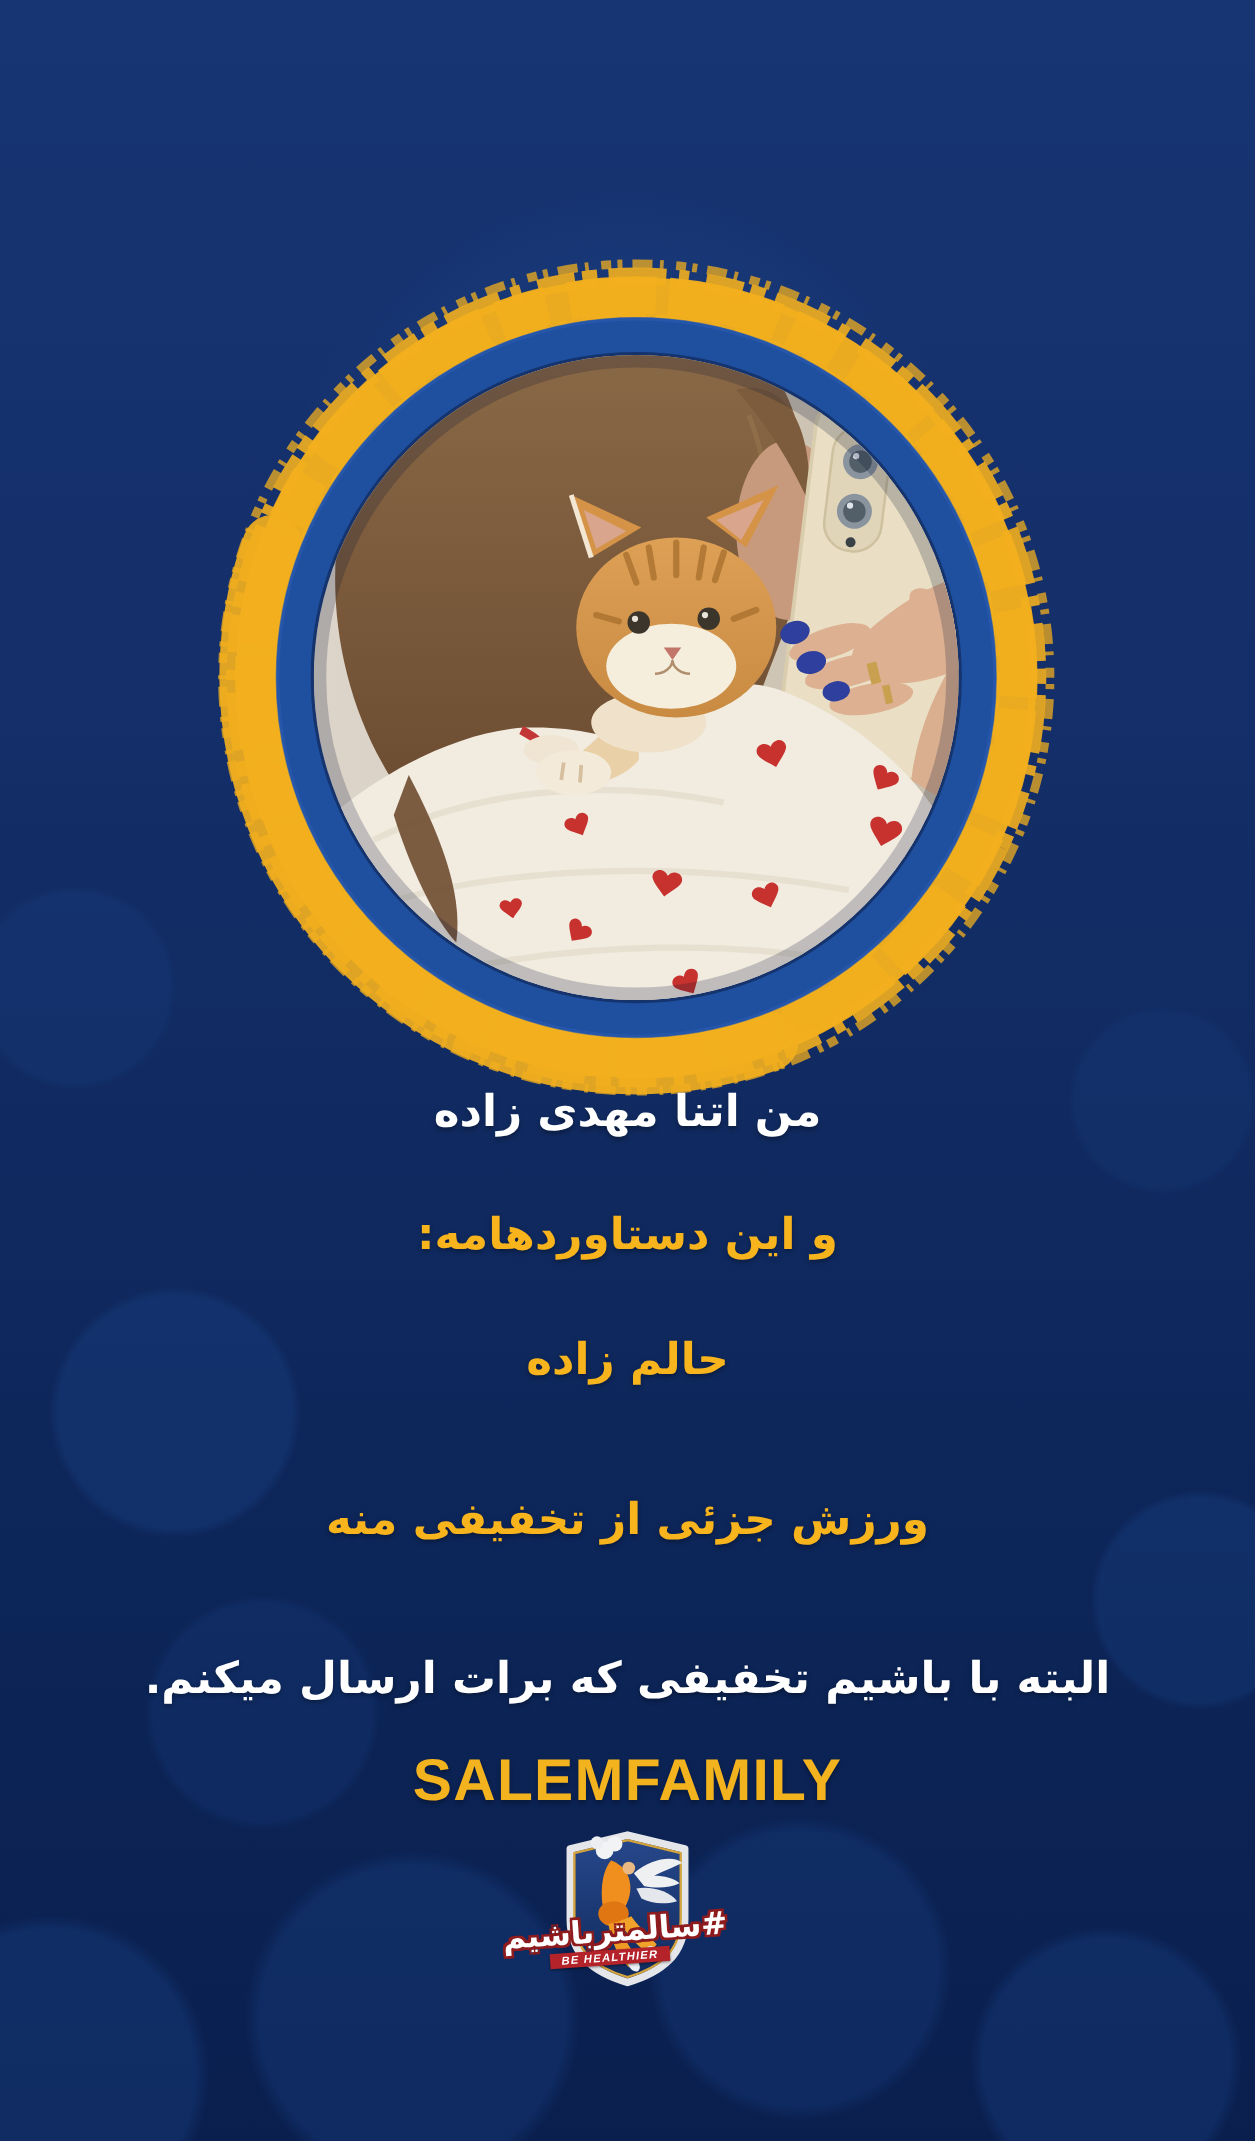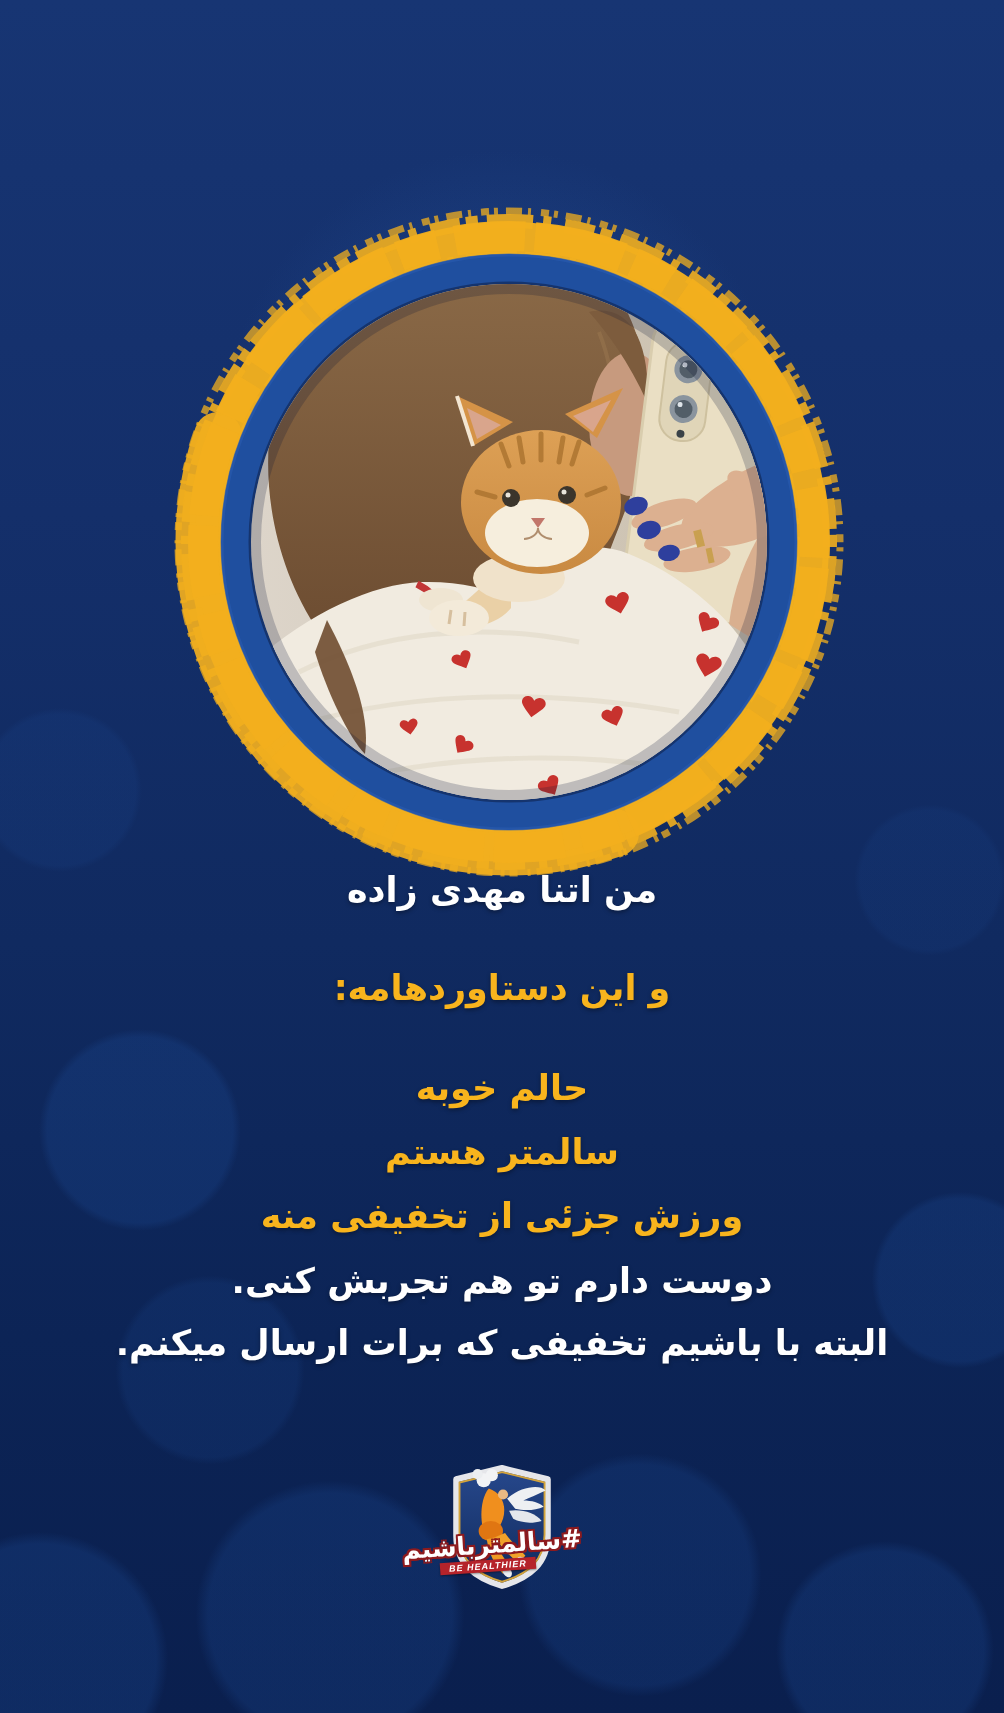--- a/index.html
+++ b/index.html
@@ -181,27 +181,26 @@
         <path d="M379 336 C379 342 372 347 365 347 M379 336 C379 342 386 347 393 347" stroke="#b08e6e" stroke-width="2" fill="none"></path>
       </g>
 
       <circle cx="350" cy="350" r="254" fill="none" stroke="rgba(15,25,55,.22)" stroke-width="12"></circle>
     </g>
   </svg>
 
   <div class="line white" style="top:866px">من اتنا مهدی زاده</div>
 
   <div class="line yellow" style="top:964px">و این دستاوردهامه:</div>
-  <div class="line yellow" style="top:1064px">حالم خوبه</div>
-  <div class="line yellow" style="top:1128px">سالمتر هستم</div>
+  <div class="line yellow" style="top:1064px">حالم زاده</div>
   <div class="line yellow" style="top:1192px">ورزش جزئی از تخفیفی منه</div>
 
-  <div class="line white" style="top:1257px">دوست دارم تو هم تجربش کنی.</div>
   <div class="line white" style="top:1319px">البته با باشیم تخفیفی که برات ارسال میکنم.</div>
 
+  <div class="promo" style="top:1396px">SALEMFAMILY</div>
 
   <div class="logo">
     <svg width="104" height="126" viewBox="0 0 102 124">
       <defs>
         <linearGradient id="shieldGrad" x1="0" y1="0" x2="0" y2="1">
           <stop offset="0" stop-color="#27488c"></stop>
             <stop offset="1" stop-color="#102a5c"></stop>
         </linearGradient>
       </defs>
       <path d="M51 4 L96 15 V70 C96 98 78 112 51 120 C24 112 6 98 6 70 V15 Z" fill="url(#shieldGrad)" stroke="#e5e6ea" stroke-width="6" stroke-linejoin="round"></path>

